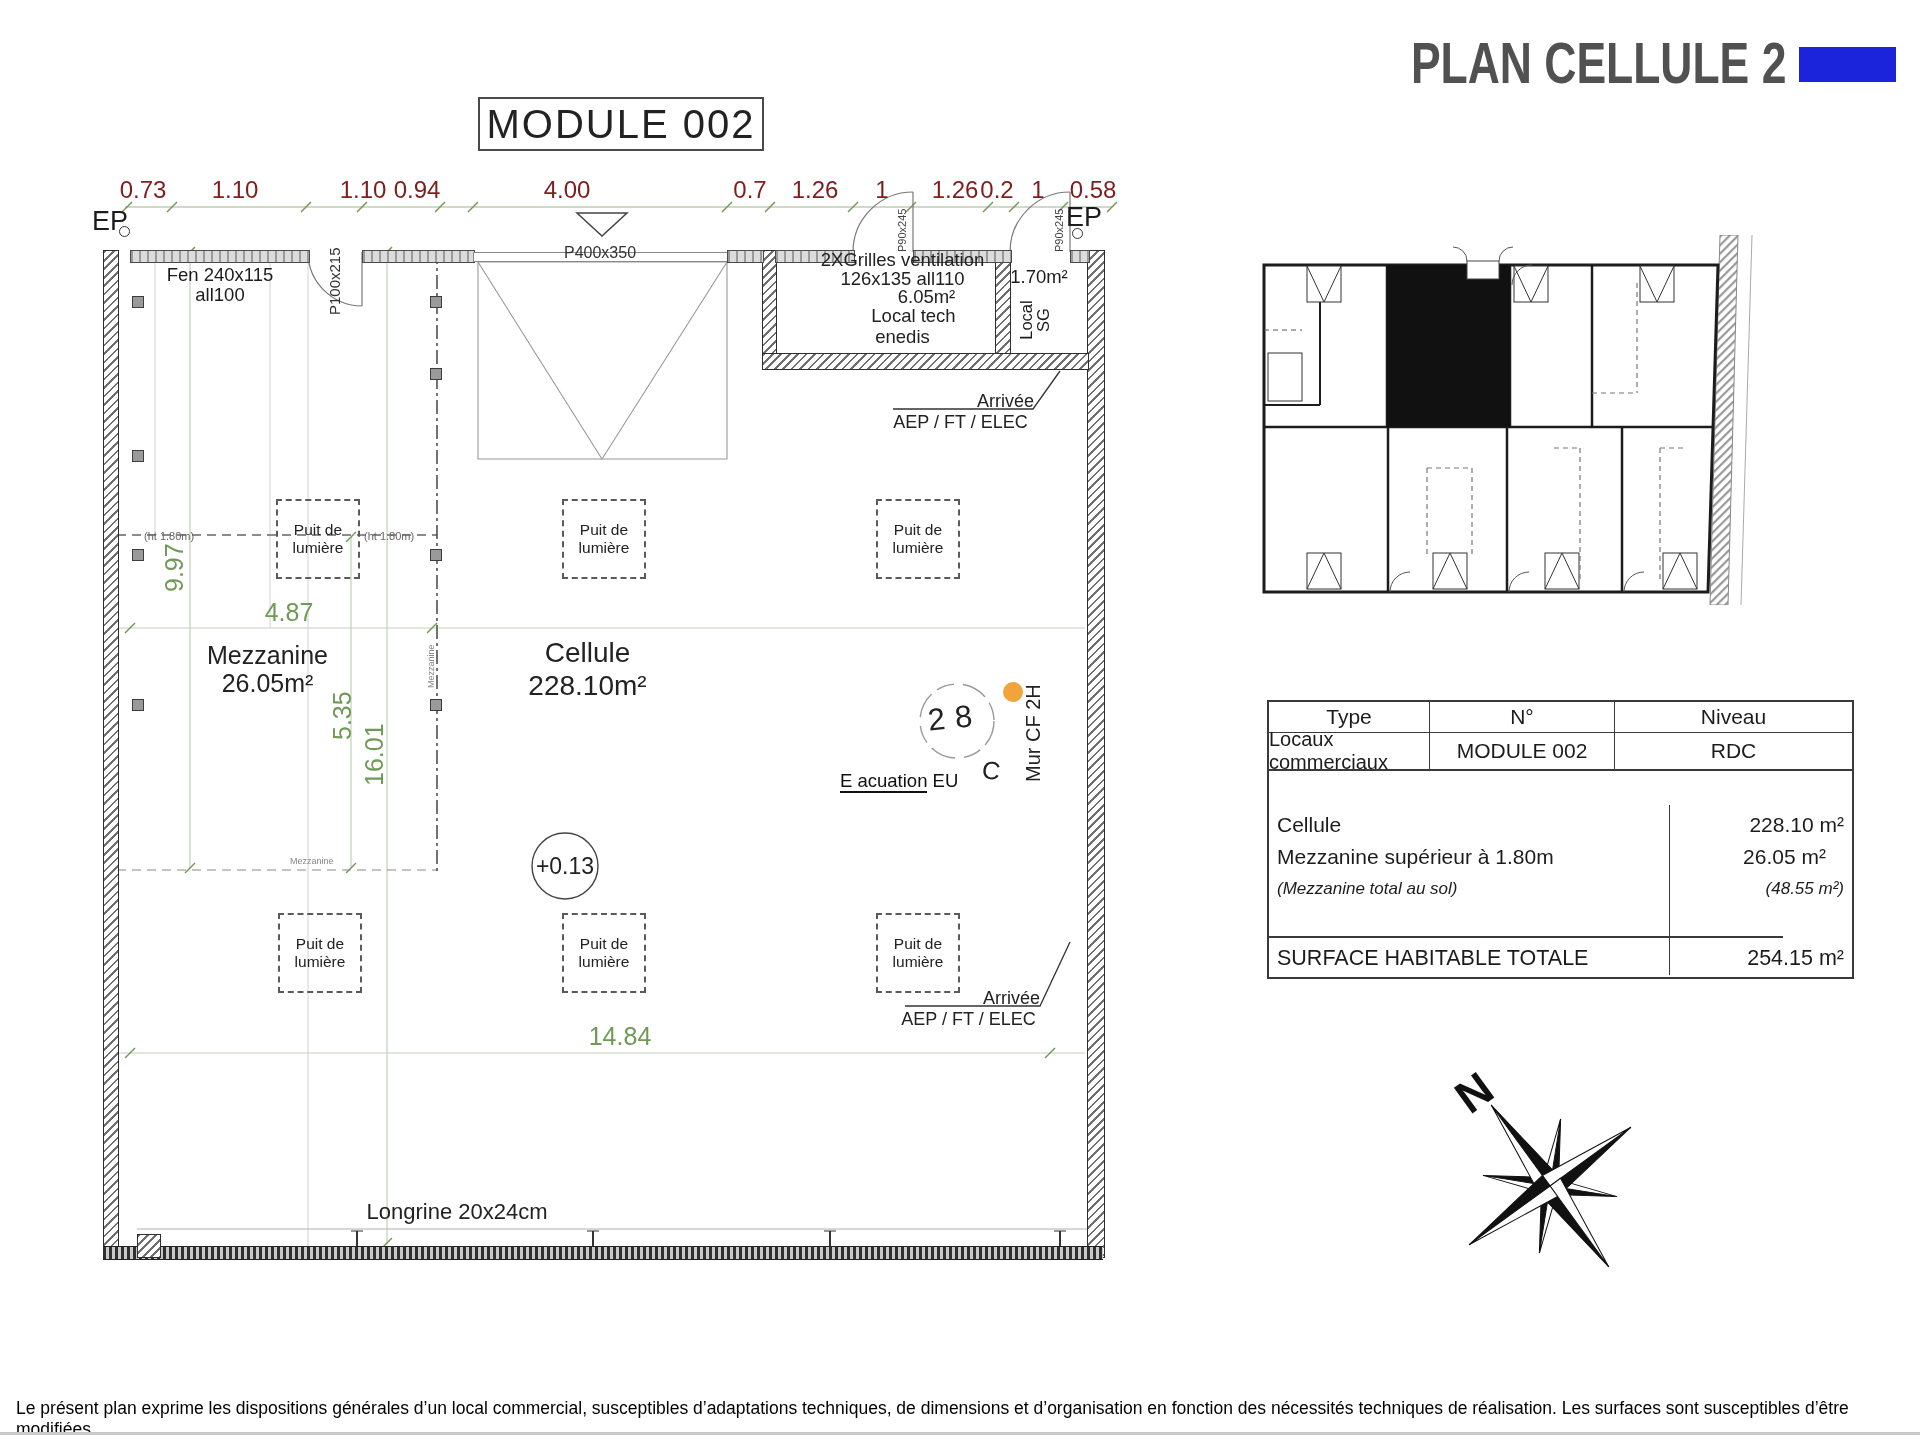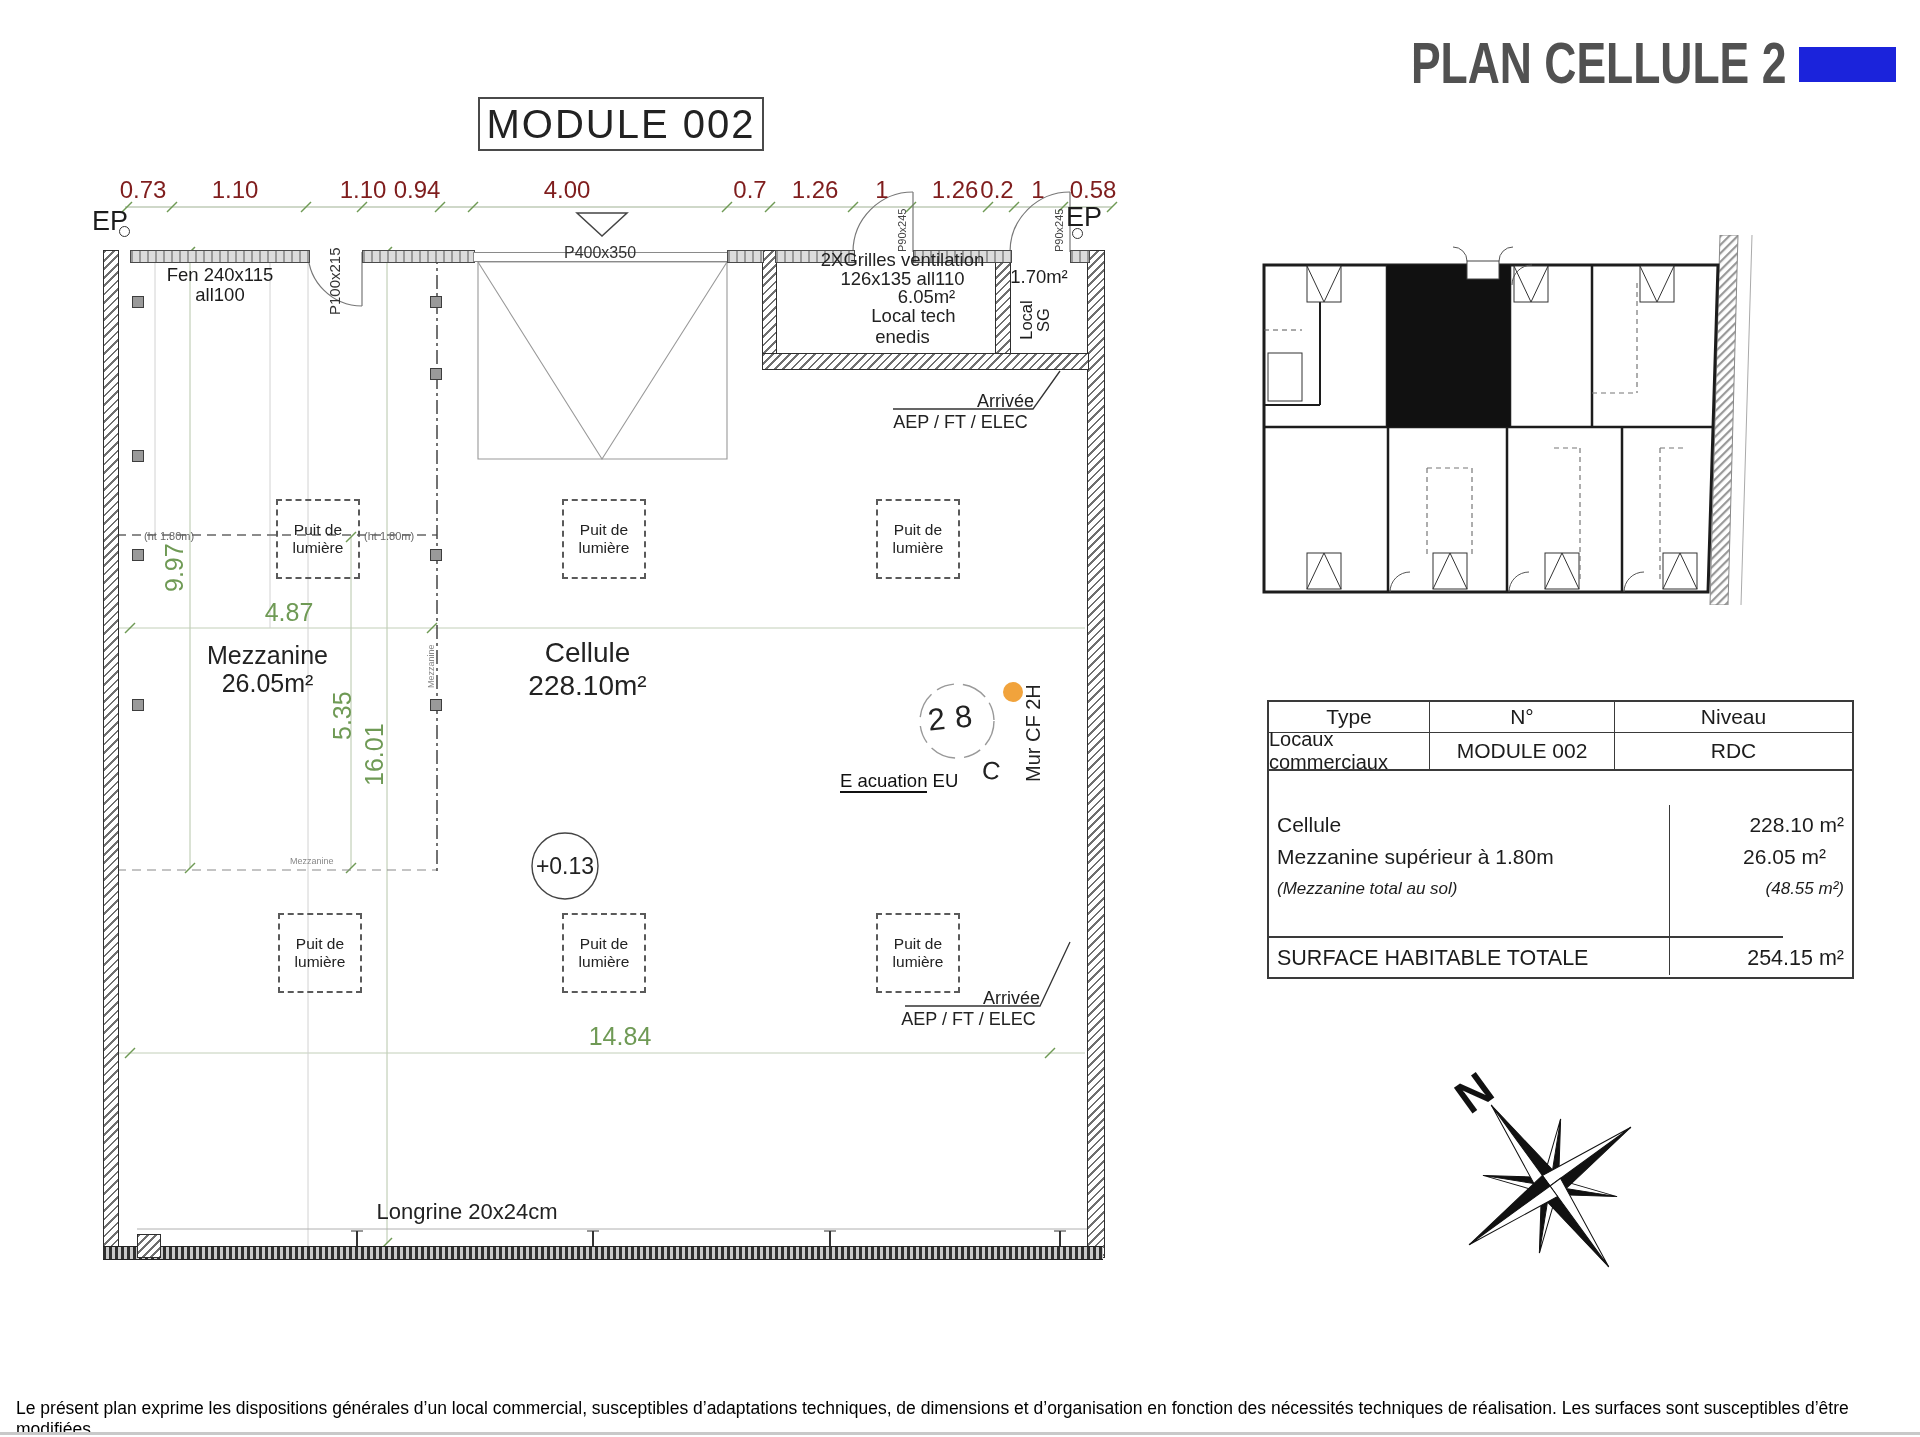--- a/index.html
+++ b/index.html
@@ -264,21 +264,21 @@
       <span style="border-bottom:2px solid #111;">E acuation</span>
       <span> </span>
       <span>EU</span>
     </div>
     <div class="ab" style="left:982px;top:756px;font-size:25px;color:#222;transform:rotate(8deg);">C</div>
     <div class="ab ctr" style="left:915px;top:700px;width:80px;font-size:31px;letter-spacing:10px;color:#222;transform:rotate(-6deg);">28</div>
     <div class="ab vtxt" style="left:1022px;top:658px;height:124px;font-size:20px;color:#222;">Mur CF 2H</div>
 
     <div class="ab" style="left:1003px;top:682px;width:20px;height:20px;border-radius:50%;background:#F1A33C;"></div>
 
-    <div class="ab ctr" style="left:372px;top:1199px;width:190px;font-size:22px;color:#222;">Longrine 20x24cm</div>
+    <div class="ab ctr" style="left:362px;top:1199px;width:190px;font-size:22px;color:#222;">Longrine 20x24cm</div>
   </div>
 
   <svg class="ab" style="left:1262px;top:235px;" width="500" height="370" viewBox="0 0 500 370">
     <defs>
       <pattern id="roadHatch" width="6" height="6" patternUnits="userSpaceOnUse" patternTransform="rotate(45)">
         <rect width="2.2" height="6" fill="#999"></rect>
       </pattern>
     </defs>
 
     <polygon points="458,0 476,0 466,370 448,370" fill="url(#roadHatch)" stroke="#888" stroke-width="1"></polygon>

